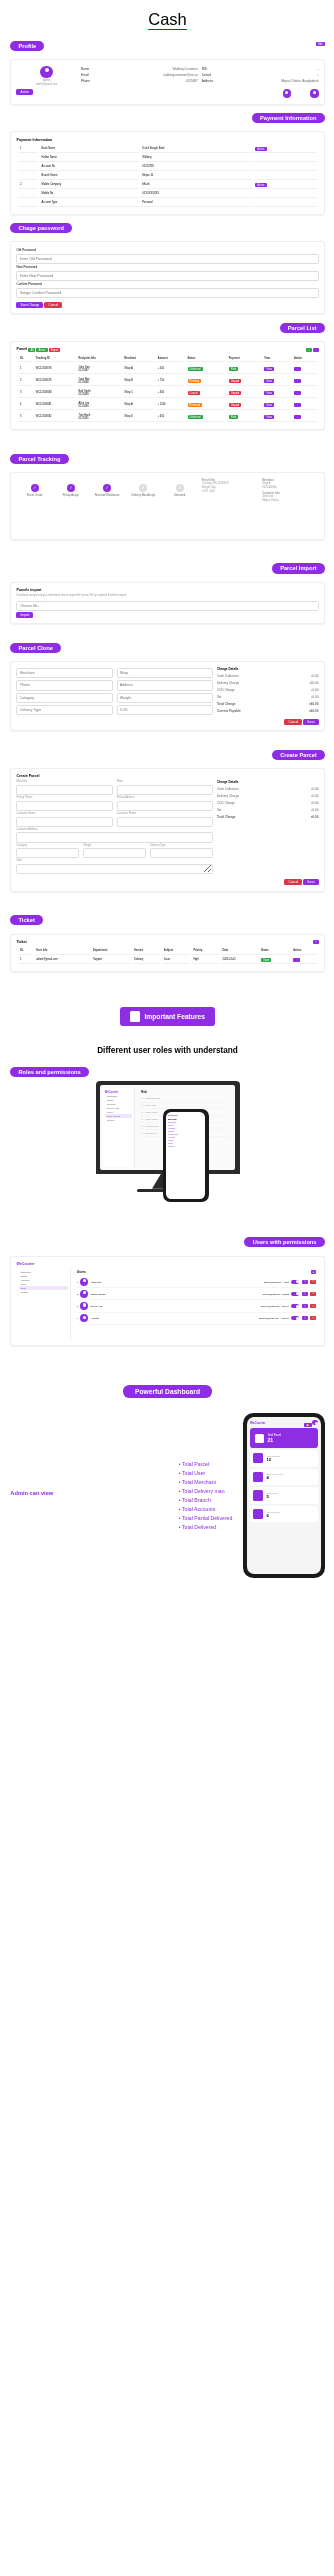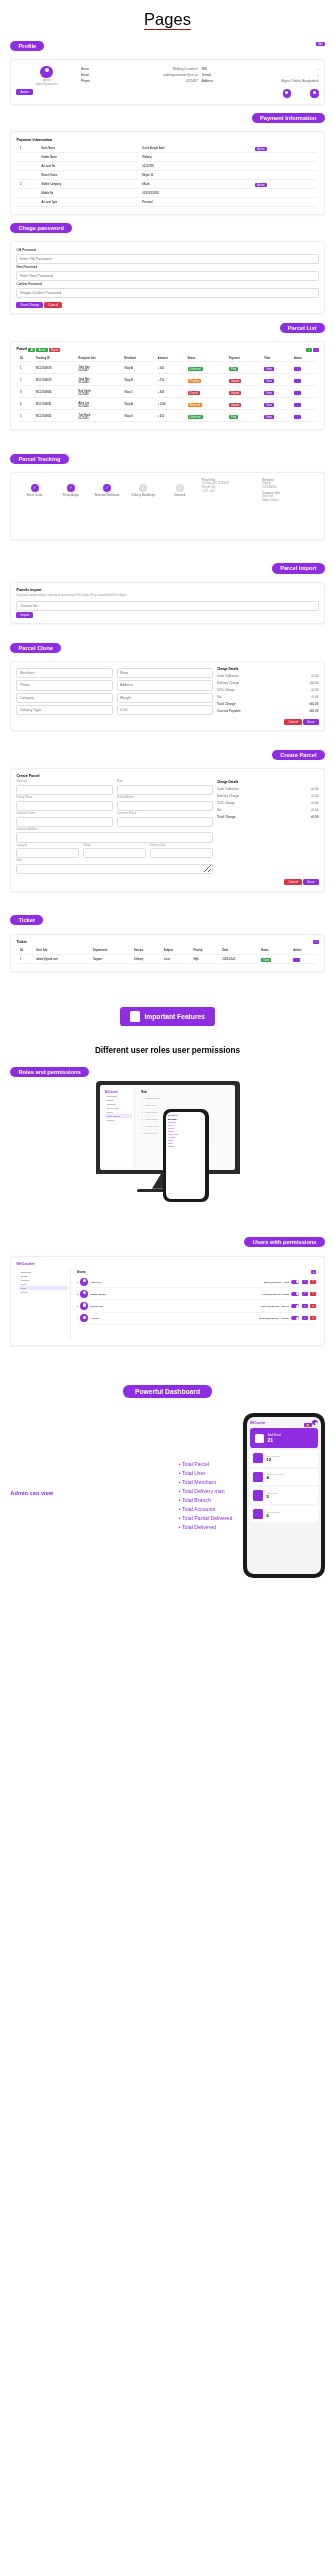--- a/index.html
+++ b/index.html
@@ -66,21 +66,21 @@
 .toggle::after{content:'';position:absolute;right:0.5px;top:0.5px;width:3.1px;height:3.1px;background:#fff;border-radius:50%}
 .clearfix::after{content:'';display:table;clear:both}
 .section-wrap{padding:0 10.3px}
 </style>
 </head>
 <body>
 
 
 
 
-<h1 class="section-title"><span>Pages</span></h1>
+<h1 class="section-title"><span>Cash</span></h1>
 
 <div class="section-wrap">
 
 <div class="clearfix">
   <span class="badge-header">Profile</span>
   <span class="mini-badge" style="float:right;margin-top:5.2px">Edit</span>
 </div>
 <div class="panel">
   <div class="flex">
     <div style="width:20%;text-align:center">
@@ -498,21 +498,21 @@
 <div style="height:20.6px"></div>
 <div class="center">
   <div class="feature-badge">
     <span class="feature-icon"></span>
     <span>Important Features</span>
   </div>
 </div>
 
 
 <div class="mockup-section">
-  <div class="mockup-title">Different user roles user permissions</div>
+  <div class="mockup-title">Different user roles with understand</div>
   <div style="text-align:left;padding-left:10.3px">
     <span class="badge-header">Roles and permissions</span>
   </div>
   <div style="position:relative;display:inline-block">
     <div class="monitor">
       <div class="monitor-screen">
         <div class="flex" style="height:100%">
           <div class="sidebar-mock">
             <div style="font-weight:bold;color:#8e2de2;font-size:2.6px">WeCourier</div>
             <div class="sidebar-item">Dashboard</div>

